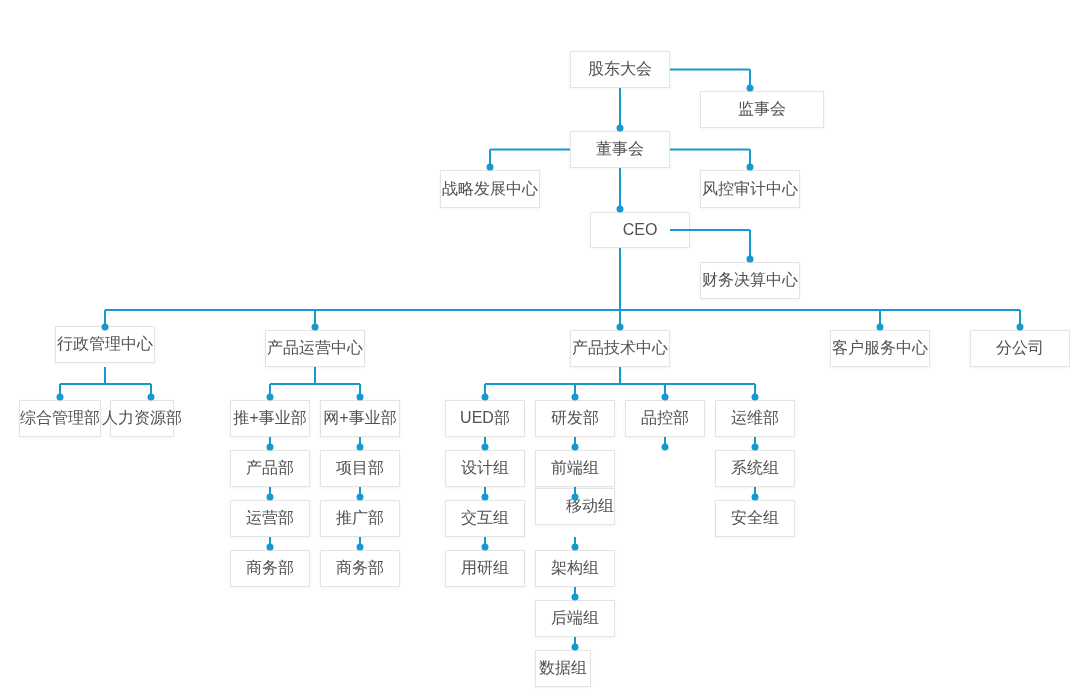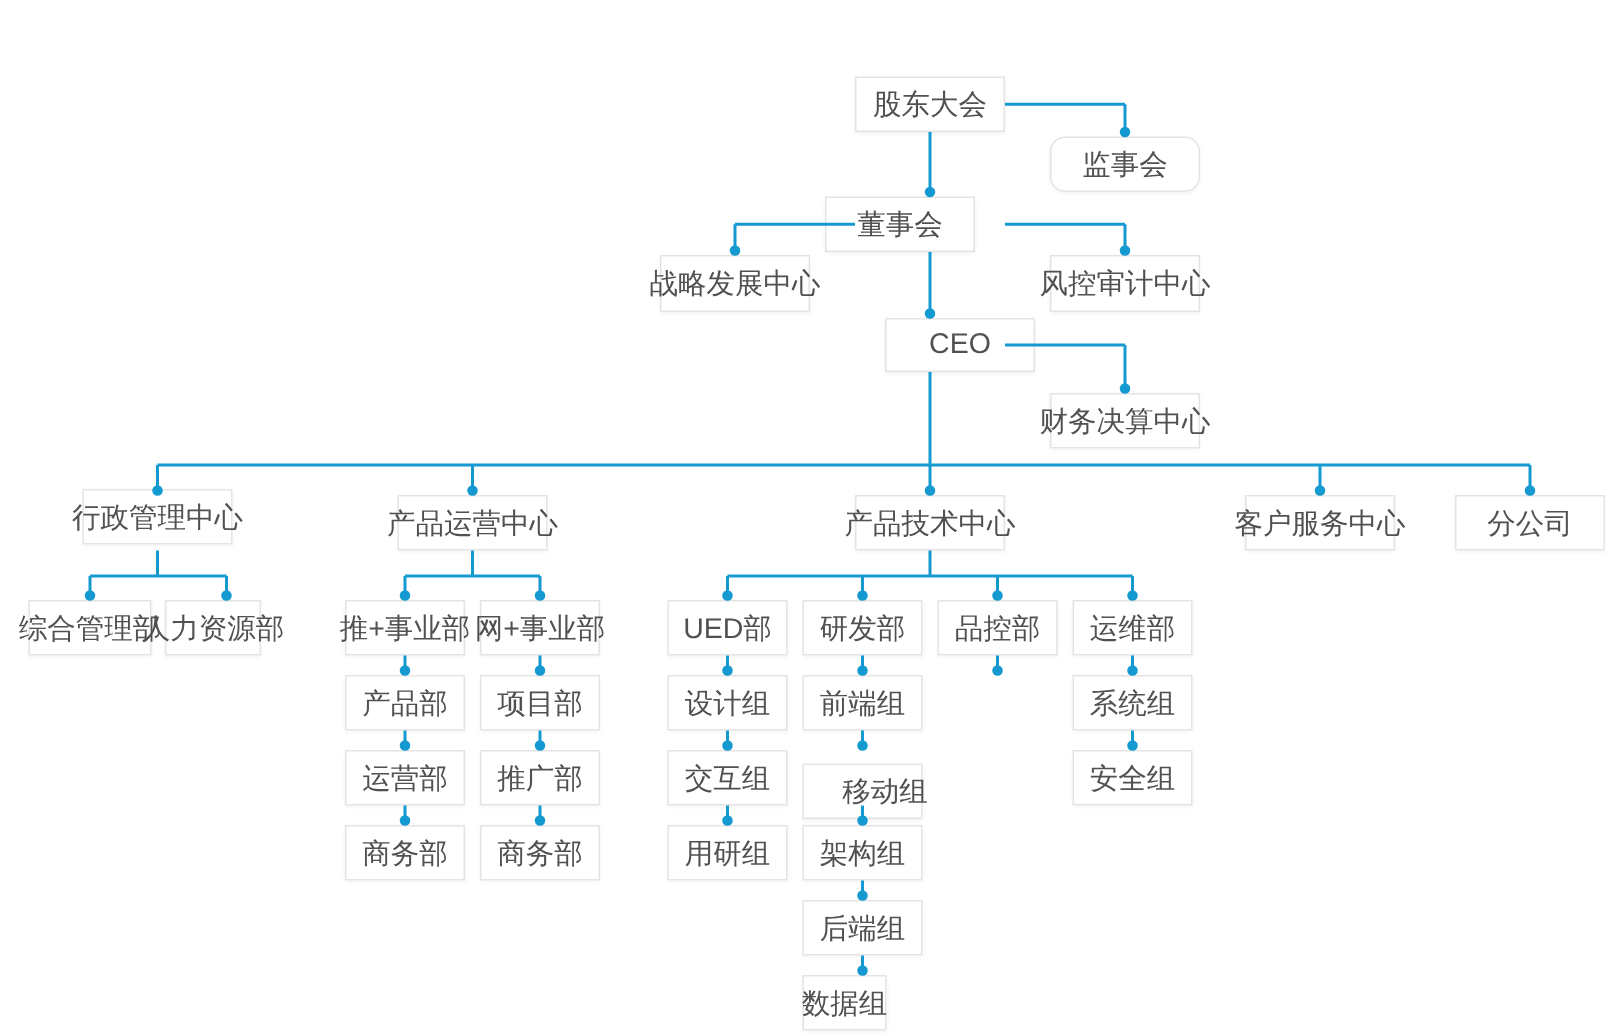--- a/index.html
+++ b/index.html
@@ -19,68 +19,68 @@
   }
   .node {
     position: absolute;
     box-sizing: border-box;
     background: var(--node-fill, #ffffff);
     border: 1px solid var(--node-border, #e4e4e4);
     box-shadow: 0 1px 3px rgba(0,0,0,0.05);
     display: flex;
     align-items: center;
     justify-content: center;
-    font-size: 19px;
+    font-size: 16px;
     color: var(--node-text, #515151);
     white-space: nowrap;
     z-index: 1;
   }
   #edges {
     position: absolute;
     left: 0;
     top: 0;
     z-index: 2;
     pointer-events: none;
   }
 </style>
 </head>
 <body>
 
 <div id="canvas">
     <div class="node" style="left: 570px; top: 51px; width: 100px; height: 37px;">股东大会</div>
-    <div class="node" style="left: 700px; top: 91px; width: 100px; height: 37px; border-radius: 10px;">监事会</div>
-    <div class="node" style="left: 550px; top: 131px; width: 100px; height: 37px;">董事会</div>
+    <div class="node" style="left: 700px; top: 91px; width: 124px; height: 37px;">监事会</div>
+    <div class="node" style="left: 570px; top: 131px; width: 100px; height: 37px;">董事会</div>
     <div class="node" style="left: 440px; top: 170px; width: 100px; height: 38px;">战略发展中心</div>
     <div class="node" style="left: 700px; top: 170px; width: 100px; height: 38px;">风控审计中心</div>
     <div class="node" style="left: 590px; top: 212px; width: 100px; height: 36px;">CEO</div>
     <div class="node" style="left: 700px; top: 262px; width: 100px; height: 37px;">财务决算中心</div>
     <div class="node" style="left: 55px; top: 326px; width: 100px; height: 37px;">行政管理中心</div>
     <div class="node" style="left: 265px; top: 330px; width: 100px; height: 37px;">产品运营中心</div>
     <div class="node" style="left: 570px; top: 330px; width: 100px; height: 37px;">产品技术中心</div>
     <div class="node" style="left: 830px; top: 330px; width: 100px; height: 37px;">客户服务中心</div>
     <div class="node" style="left: 970px; top: 330px; width: 100px; height: 37px;">分公司</div>
     <div class="node" style="left: 19px; top: 400px; width: 82px; height: 37px;">综合管理部</div>
     <div class="node" style="left: 110px; top: 400px; width: 64px; height: 37px;">人力资源部</div>
-    <div class="node" style="left: 230px; top: 400px; width: 80px; height: 37px;">推+事业部</div>
+    <div class="node" style="left: 230px; top: 400px; width: 80px; height: 37px; font-family: Liberation Mono, monospace;">推+事业部</div>
     <div class="node" style="left: 320px; top: 400px; width: 80px; height: 37px;">网+事业部</div>
     <div class="node" style="left: 230px; top: 450px; width: 80px; height: 37px;">产品部</div>
     <div class="node" style="left: 320px; top: 450px; width: 80px; height: 37px;">项目部</div>
     <div class="node" style="left: 230px; top: 500px; width: 80px; height: 37px;">运营部</div>
     <div class="node" style="left: 320px; top: 500px; width: 80px; height: 37px;">推广部</div>
     <div class="node" style="left: 230px; top: 550px; width: 80px; height: 37px;">商务部</div>
     <div class="node" style="left: 320px; top: 550px; width: 80px; height: 37px;">商务部</div>
     <div class="node" style="left: 445px; top: 400px; width: 80px; height: 37px;">UED部</div>
     <div class="node" style="left: 535px; top: 400px; width: 80px; height: 37px;">研发部</div>
     <div class="node" style="left: 625px; top: 400px; width: 80px; height: 37px;">品控部</div>
     <div class="node" style="left: 715px; top: 400px; width: 80px; height: 37px;">运维部</div>
     <div class="node" style="left: 445px; top: 450px; width: 80px; height: 37px;">设计组</div>
     <div class="node" style="left: 535px; top: 450px; width: 80px; height: 37px;">前端组</div>
     <div class="node" style="left: 715px; top: 450px; width: 80px; height: 37px;">系统组</div>
     <div class="node" style="left: 445px; top: 500px; width: 80px; height: 37px;">交互组</div>
-    <div class="node" style="left: 535px; top: 509px; width: 80px; height: 37px; padding-left: 30px;">移动组</div>
+    <div class="node" style="left: 535px; top: 488px; width: 80px; height: 37px; padding-left: 30px;">移动组</div>
     <div class="node" style="left: 715px; top: 500px; width: 80px; height: 37px;">安全组</div>
     <div class="node" style="left: 445px; top: 550px; width: 80px; height: 37px;">用研组</div>
     <div class="node" style="left: 535px; top: 550px; width: 80px; height: 37px;">架构组</div>
     <div class="node" style="left: 535px; top: 600px; width: 80px; height: 37px;">后端组</div>
     <div class="node" style="left: 535px; top: 650px; width: 56px; height: 37px;">数据组</div>
     <svg width="1070" height="689" id="edges">
       <line x1="670" y1="69.5" x2="750" y2="69.5" stroke="#1499d1" stroke-width="2"></line>
       <line x1="750" y1="69.5" x2="750" y2="91" stroke="#1499d1" stroke-width="2"></line>
       <circle cx="750" cy="88" r="3.5" fill="#1499d1"></circle>
       <line x1="620" y1="88" x2="620" y2="131" stroke="#1499d1" stroke-width="2"></line>

